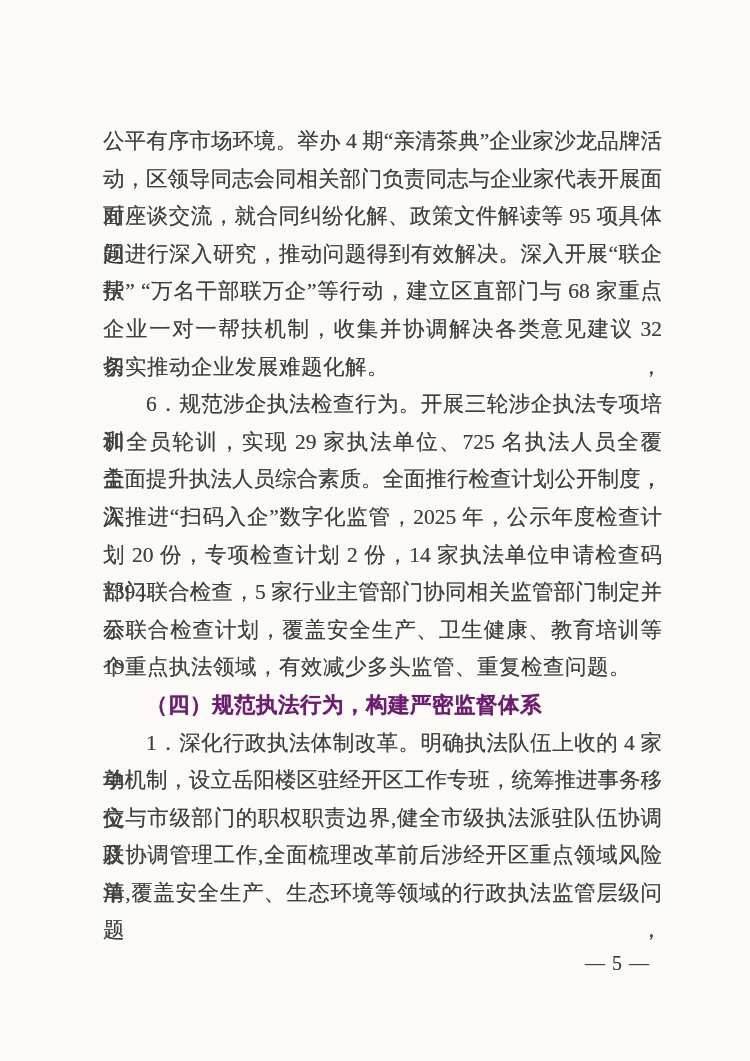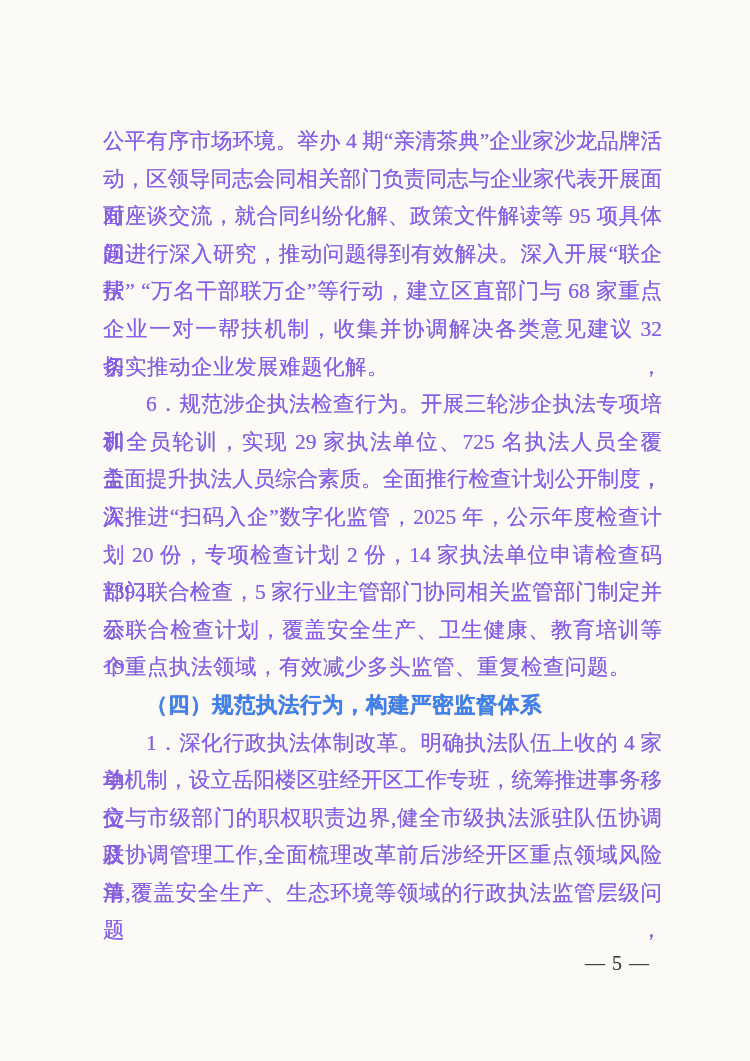--- a/index.html
+++ b/index.html
@@ -18,38 +18,38 @@
   .text-block {
     position: absolute;
     left: 103px;
     top: 123px;
     width: 559px;
   }
   .line {
     height: 37.6px;
     line-height: 37.6px;
     font-size: 21.5px;
-    color: #8b5cf6;
+    color: #404040;
     letter-spacing: 0.5px;
     white-space: nowrap;
     text-shadow: 0 0 0.6px rgba(40,40,40,0.55);
   }
   .line.justify {
     white-space: normal;
     text-align: justify;
     text-align-last: justify;
     text-justify: inter-character;
     letter-spacing: 0;
   }
   .line.indent {
     text-indent: 2em;
   }
   .line.bold {
     font-weight: bold;
-    color: #3b82f6;
+    color: #701a75;
     text-shadow: 0 0 0.8px rgba(30,30,30,0.7);
   }
   .page-footer {
     position: absolute;
     top: 948px;
     right: 100px;
     font-size: 20px;
     line-height: 30px;
     color: #3c3c3c;
     letter-spacing: 1px;

